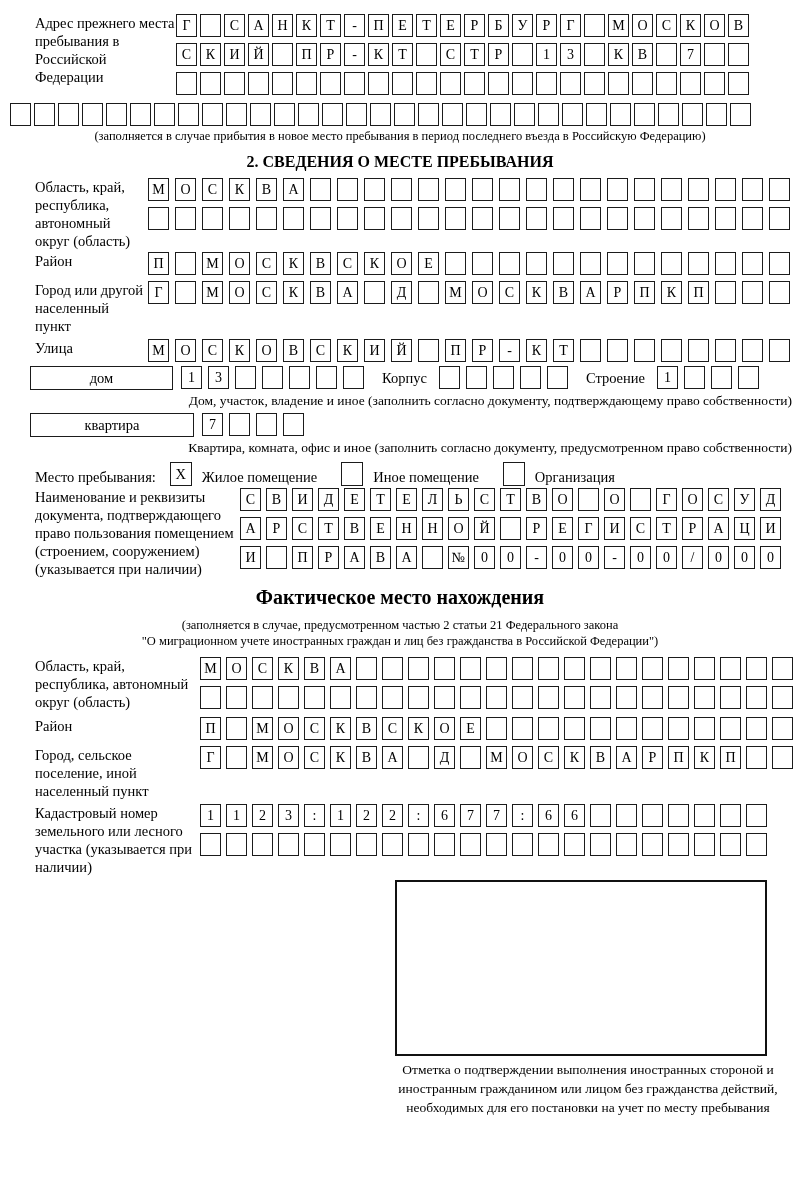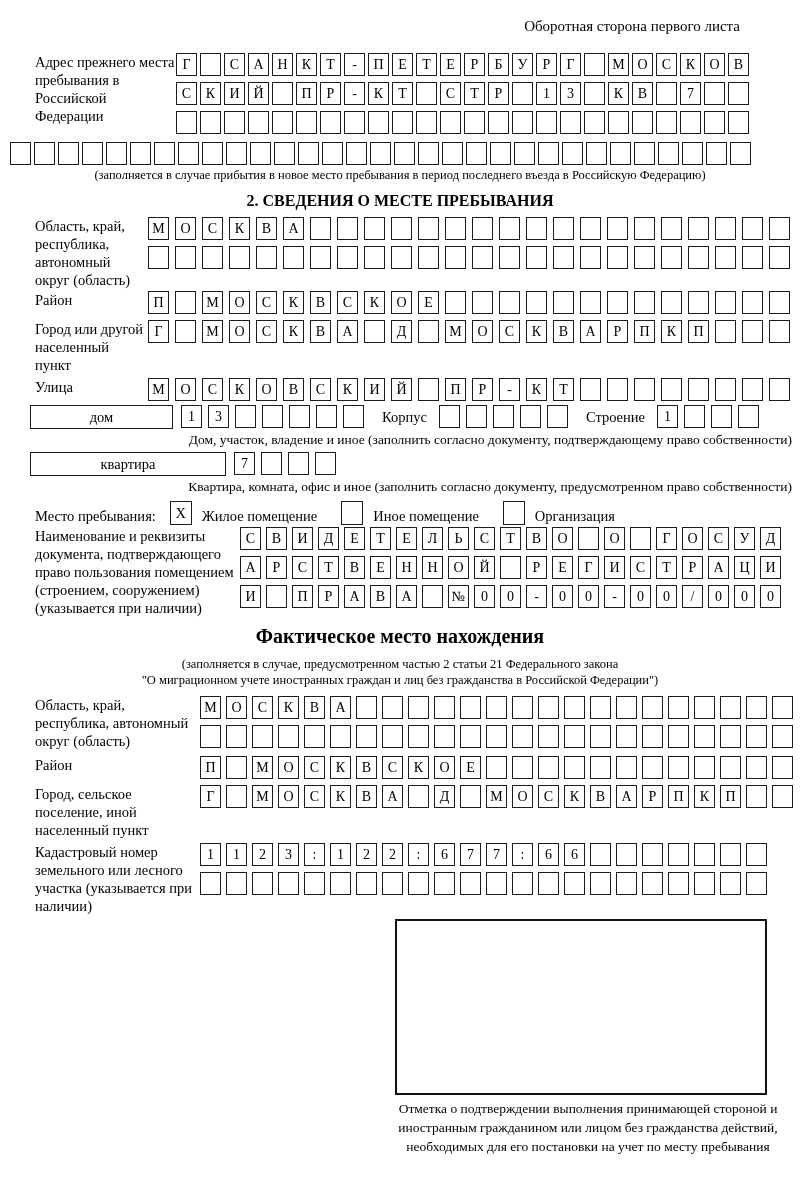--- a/index.html
+++ b/index.html
@@ -42,21 +42,20 @@
   .stay { display:flex; align-items:flex-end; font-size:14.5px; padding-left:27px; }
   .stay .optlbl { margin-right:14px; }
   .bigbox { box-sizing:border-box; margin-left:387px; width:372px; height:176px; border:2px solid #111; background:#fff; }
   .caption { margin-left:378px; width:404px; text-align:center; font-size:13.5px; line-height:19px; margin-top:4px; }
 </style>
 </head>
 <body>
 
 <div class="page">
 
-  <div class="hdr">Оборотная сторона первого листа</div>
 
   <div class="frow mb2">
     <div class="lbl w168">Адрес прежнего места пребывания в Российской Федерации</div>
     <div class="rowstack">
       <div class="cells">
           <span class="cell">Г</span>
           <span class="cell"></span>
           <span class="cell">С</span>
           <span class="cell">А</span>
           <span class="cell">Н</span>
@@ -342,21 +341,21 @@
     <div class="cells g6">
         <span class="cell">1</span>
         <span class="cell"></span>
         <span class="cell"></span>
         <span class="cell"></span>
       </div>
   </div>
   <div class="note-l mb4">Дом, участок, владение и иное (заполнить согласно документу, подтверждающему право собственности)</div>
 
   <div class="frow mb2" style="margin-left:22px">
-    <div class="boxlbl" style="width:196px">квартира</div>
+    <div class="boxlbl" style="width:164px">квартира</div>
     <div class="cells g6" style="margin-left:8px">
         <span class="cell">7</span>
         <span class="cell"></span>
         <span class="cell"></span>
         <span class="cell"></span>
       </div>
   </div>
   <div class="note-l mb6">Квартира, комната, офис и иное (заполнить согласно документу, предусмотренном право собственности)</div>
 
   <div class="stay mb2">
@@ -610,15 +609,15 @@
           <span class="cell"></span>
           <span class="cell"></span>
           <span class="cell"></span>
           <span class="cell"></span>
           <span class="cell"></span>
         </div>
     </div>
   </div>
 
   <div class="bigbox"></div>
-  <div class="caption">Отметка о подтверждении выполнения принимающей стороной и иностранным гражданином или лицом без гражданства действий, необходимых для его постановки на учет по месту пребывания</div>
+  <div class="caption">Отметка о подтверждении выполнения иностранных стороной и иностранным гражданином или лицом без гражданства действий, необходимых для его постановки на учет по месту пребывания</div>
 
 </div>
 
 </body></html>

